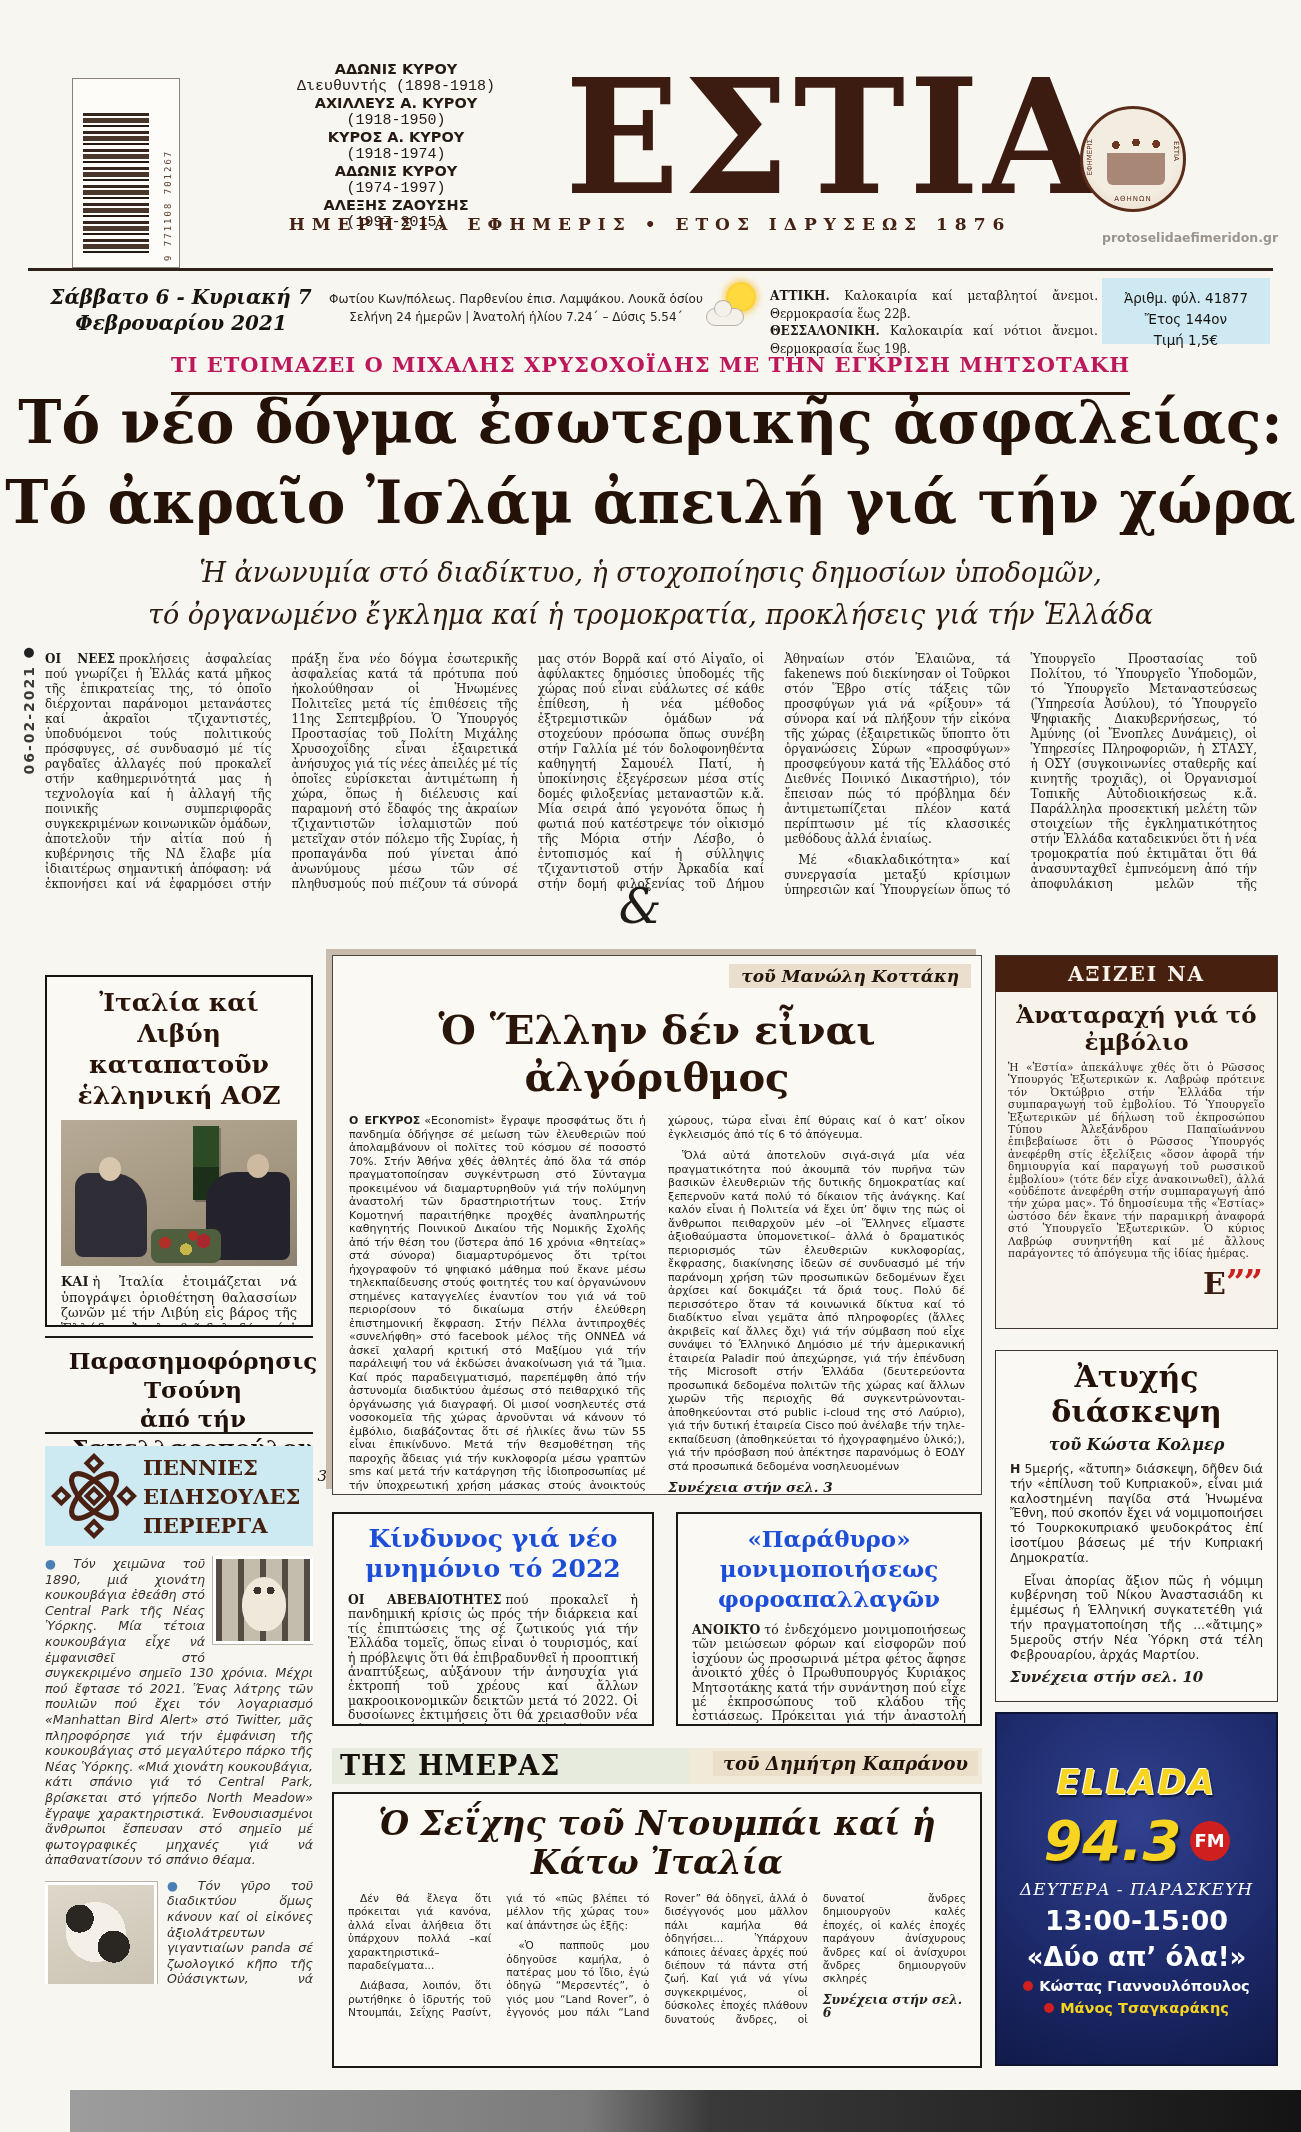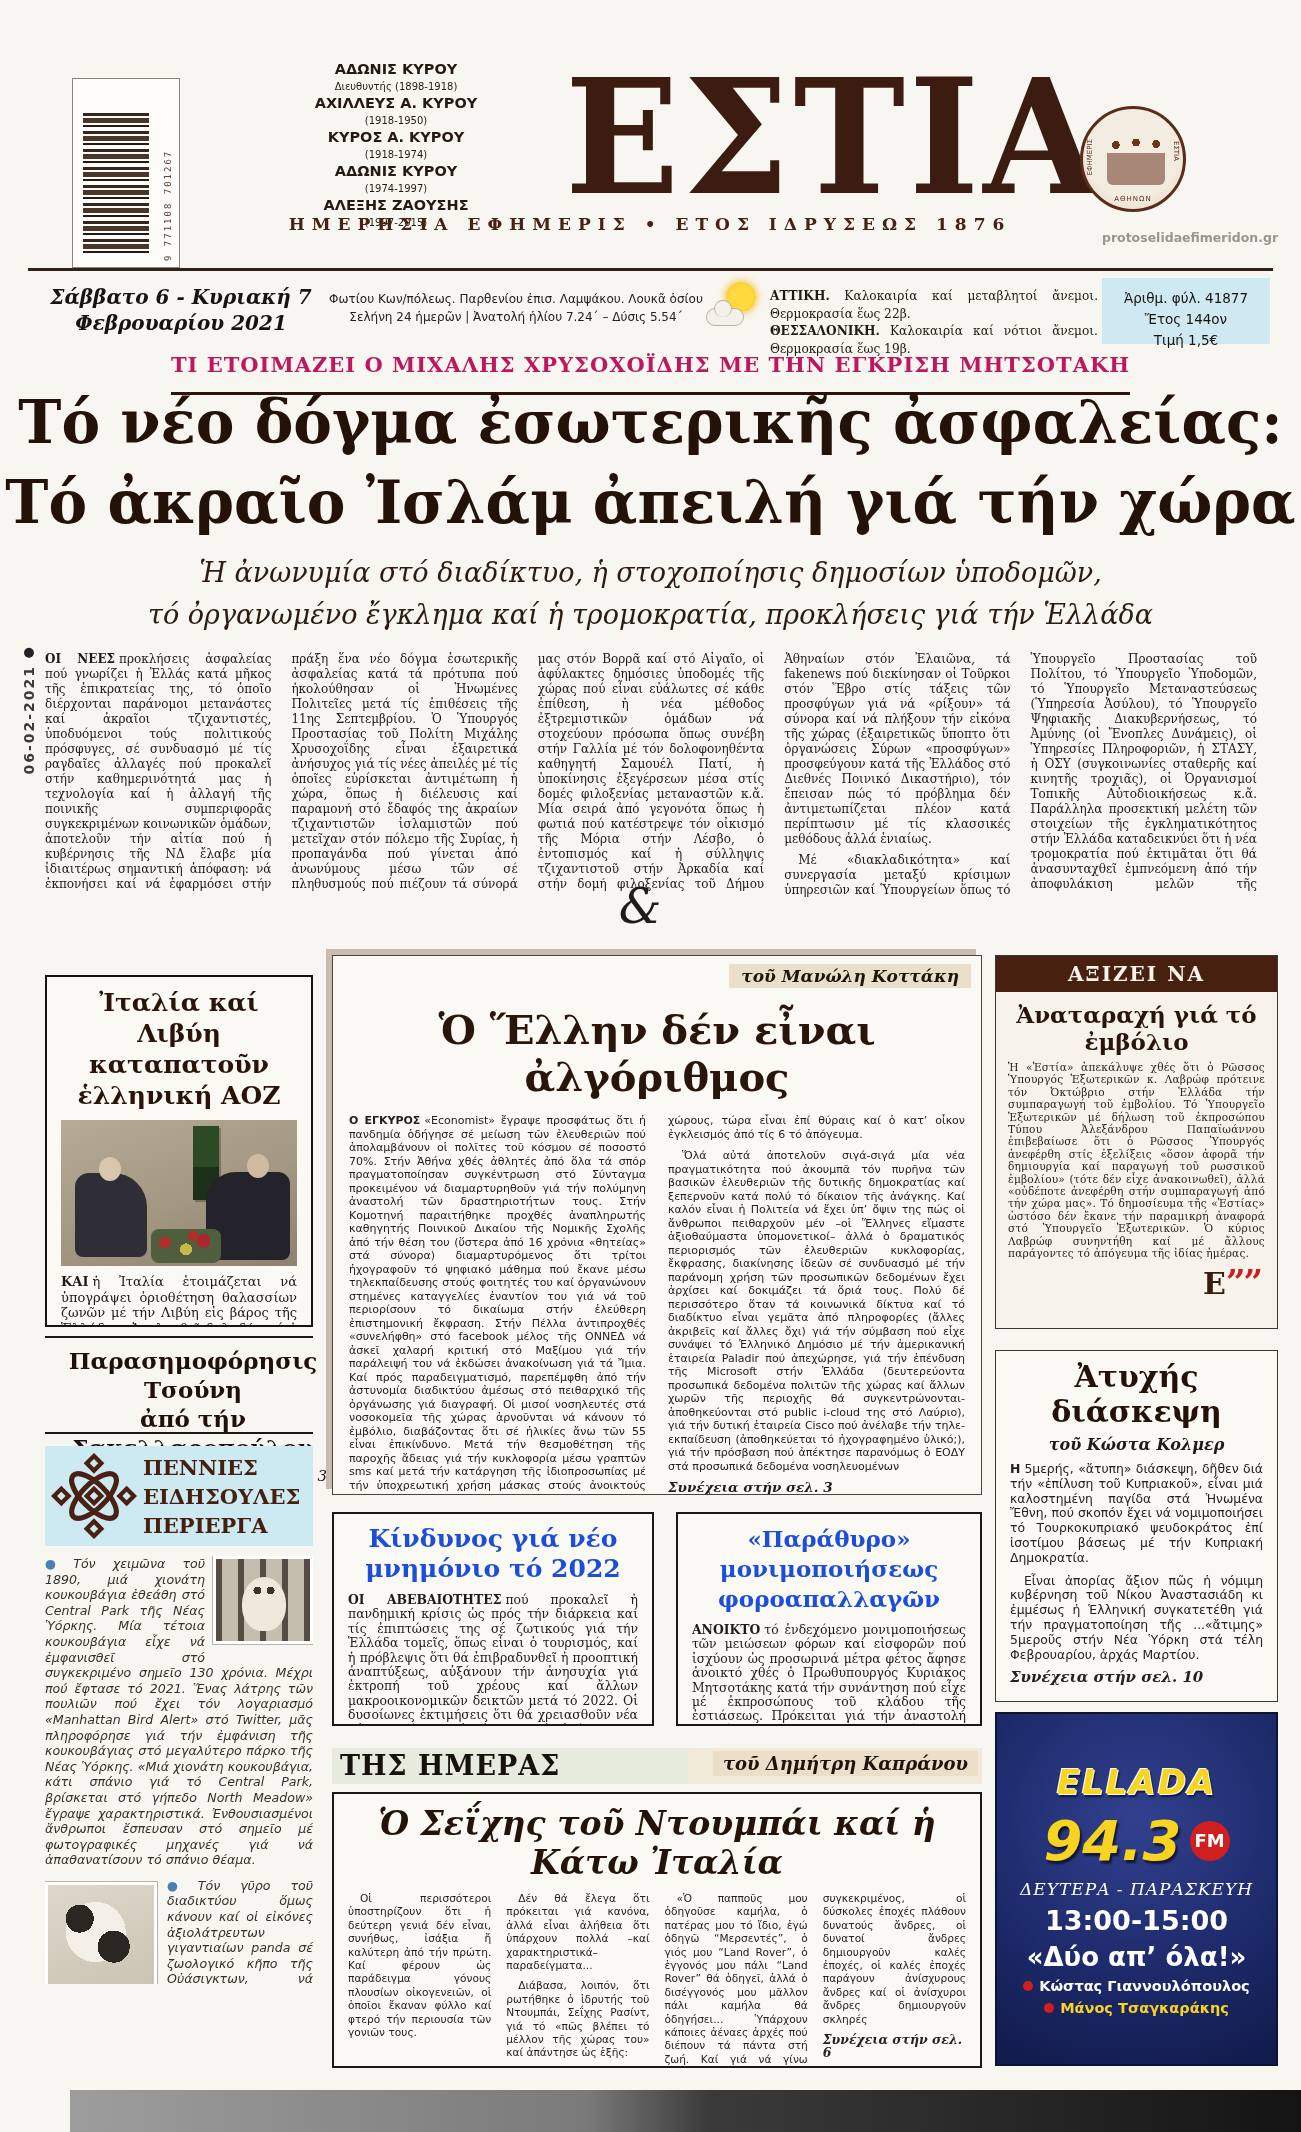--- a/index.html
+++ b/index.html
@@ -8,21 +8,21 @@
   [data-name]{box-sizing:border-box;}
 
   
   .barcode{position:absolute;left:72px;top:78px;width:108px;height:190px;border:1px solid #8c8277;background:#fdfcf9;padding:6px;}
   .barcode .bars{position:absolute;left:10px;top:34px;width:66px;bottom:10px;
     background:repeating-linear-gradient(180deg,#35251c 0 3px,#fdfcf9 3px 5px,#4a372b 5px 10px,#fdfcf9 10px 12px,#241811 12px 14px,#fdfcf9 14px 18px);}
   .barcode .num{position:absolute;right:6px;top:12px;bottom:6px;writing-mode:vertical-rl;transform:rotate(180deg);
     font:9px "DejaVu Sans Mono",monospace;color:#5a4438;letter-spacing:2px;}
   .editors{position:absolute;left:228px;top:60px;width:336px;text-align:center;font-family:"DejaVu Sans",sans-serif;color:#241a12;}
   .editors .nm{font-size:14.5px;font-weight:700;line-height:19px;}
-  .editors .yr{font-size:10px;line-height:15px;}
+  .editors .yr{font-size:15px;line-height:15px;font-family:Liberation Mono, monospace;}
   .logo{position:absolute;left:565px;top:48px;width:530px;height:180px;text-align:center;
     font-family:"DejaVu Serif",serif;font-weight:700;font-size:150px;line-height:178px;color:#3c1c10;letter-spacing:4px;transform:scaleY(1.06);}
   .seal{position:absolute;left:1080px;top:106px;width:106px;height:106px;border-radius:50%;
     border:3px solid #5a2c1a;background:radial-gradient(circle at 50% 45%, #f3ece0 60%, #e4d4c2 100%);}
   .seal .fig{position:absolute;left:24px;top:26px;width:58px;height:50px;
     background:
       radial-gradient(circle at 15% 20%, #6b3520 0 4px, transparent 4px),
       radial-gradient(circle at 50% 15%, #6b3520 0 4px, transparent 4px),
       radial-gradient(circle at 85% 18%, #6b3520 0 4px, transparent 4px),
       linear-gradient(180deg, transparent 18px, rgba(107,53,32,.55) 18px 100%);
@@ -340,21 +340,20 @@
   </div>
 
   <div class="timeras-head" data-name="of-the-day-section-header">
     <span class="sec" data-name="section-label">ΤΗΣ ΗΜΕΡΑΣ</span>
     <span class="by" data-name="author-byline">τοῦ Δημήτρη Καπράνου</span>
   </div>
 
   <div class="timeras" data-name="article-sheikh-dubai">
     <div class="ttl" data-name="article-title">Ὁ Σεΐχης τοῦ Ντουμπάι καί ἡ Κάτω Ἰταλία</div>
     <div class="bd" data-name="article-body">
-      <p>Οἱ περισσότεροι ὑποστηρίζουν ὅτι ἡ δεύτερη γενιά δέν εἶναι, συνήθως, ἰσάξια ἤ καλύτερη ἀπό τήν πρώτη. Καί φέρουν ὡς παράδειγμα γόνους πλουσίων οἰκογενειῶν, οἱ ὁποῖοι ἔκαναν φύλλο καί φτερό τήν περιουσία τῶν γονιῶν τους.</p>
       <p>Δέν θά ἔλεγα ὅτι πρόκειται γιά κανόνα, ἀλλά εἶναι ἀλήθεια ὅτι ὑπάρχουν πολλά –καί χαρακτηριστικά– παραδείγματα...</p>
       <p>Διάβασα, λοιπόν, ὅτι ρωτήθηκε ὁ ἱδρυτής τοῦ Ντουμπάι, Σεΐχης Ρασίντ, γιά τό «πῶς βλέπει τό μέλλον τῆς χώρας του» καί ἀπάντησε ὡς ἑξῆς:</p>
       <p>«Ὁ παπποῦς μου ὁδηγοῦσε καμήλα, ὁ πατέρας μου τό ἴδιο, ἐγώ ὁδηγῶ “Μερσεντές”, ὁ γιός μου “Land Rover”, ὁ ἐγγονός μου πάλι “Land Rover” θά ὁδηγεῖ, ἀλλά ὁ δισέγγονός μου μᾶλλον πάλι καμήλα θά ὁδηγήσει... Ὑπάρχουν κάποιες ἀέναες ἀρχές πού διέπουν τά πάντα στή ζωή. Καί γιά νά γίνω συγκεκριμένος, οἱ δύσκολες ἐποχές πλάθουν δυνατούς ἄνδρες, οἱ δυνατοί ἄνδρες δημιουργοῦν καλές ἐποχές, οἱ καλές ἐποχές παράγουν ἀνίσχυρους ἄνδρες καί οἱ ἀνίσχυροι ἄνδρες δημιουργοῦν σκληρές</p>
       <span class="cont" data-name="continuation-note">Συνέχεια στήν σελ. 6</span>
     </div>
   </div>
 
   <div class="axizei" data-name="worth-reading-box">
     <div class="hdr" data-name="worth-reading-header">ΑΞΙΖΕΙ ΝΑ ΔΙΑΒΑΣΕΤΕ</div>
     <div class="ttl" data-name="article-title">Ἀναταραχή γιά τό ἐμβόλιο</div>

